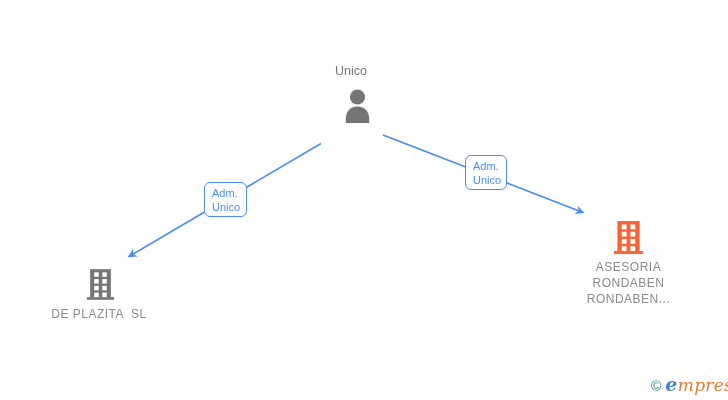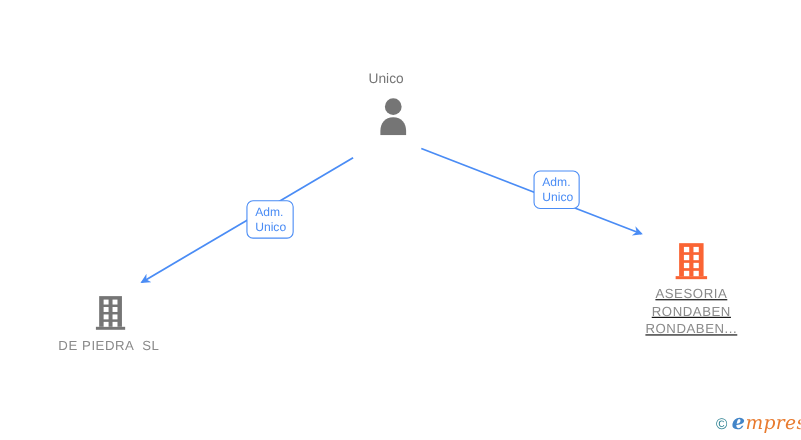--- a/index.html
+++ b/index.html
@@ -29,30 +29,29 @@
   .person-name{font-size:12.5px;line-height:15px;color:var(--person-name-gray);}
   .person-name span{display:block;white-space:pre;}
   .person-icon{display:block;margin:10px auto 0 auto;position:relative;left:6px;color:var(--node-gray);}
 
   
   .adm-box{
     position:absolute;width:43px;height:35px;box-sizing:border-box;
     background:#fff;border:1.5px solid var(--edge-blue);border-radius:6px;
     color:var(--edge-blue);font-size:11px;line-height:14.5px;
     padding:2.5px 0 0 7px;
-    margin-left:20px;
   }
   .adm-box span{display:block;white-space:pre;}
   #adm-box-left{left:204px;top:182px;}
   #adm-box-right{left:465px;top:155px;width:42px;}
 
   
   .company-node{position:absolute;text-align:center;cursor:pointer;}
   #company-left{left:18px;top:268px;width:162px;}
-  #company-right{left:548px;top:221px;width:161px;text-decoration:underline;}
+  #company-right{left:548px;top:221px;width:161px;}
   .company-node .building{display:block;margin:0 auto;}
   #company-left .building{color:var(--node-gray);position:relative;left:1px;}
   #company-right .building{color:var(--company-orange);}
   .company-name{margin-top:5px;font-size:12px;line-height:16px;letter-spacing:0.5px;color:var(--company-name-gray);}
   .company-name span{display:block;white-space:pre;}
 
   
   .footer-logo{position:absolute;left:651px;top:373px;display:flex;align-items:baseline;cursor:pointer;}
   .footer-logo .copy{font-size:14px;color:var(--logo-teal);margin-right:4px;}
   .footer-logo .brand{font-family:"DejaVu Serif", serif;font-style:italic;font-size:17px;letter-spacing:0.3px;}
@@ -100,21 +99,21 @@
       <rect x="8" y="3.5" width="5" height="5" fill="#fff"></rect>
       <rect x="17" y="3.5" width="5" height="5" fill="#fff"></rect>
       <rect x="8" y="11" width="5" height="5" fill="#fff"></rect>
       <rect x="17" y="11" width="5" height="5" fill="#fff"></rect>
       <rect x="8" y="18.5" width="5" height="5" fill="#fff"></rect>
       <rect x="17" y="18.5" width="5" height="5" fill="#fff"></rect>
       <rect x="8" y="26" width="5" height="5" fill="#fff"></rect>
       <rect x="17" y="26" width="5" height="5" fill="#fff"></rect>
     </svg>
     <div class="company-name">
-      <span>DE PIEDRA  SL</span>
+      <span>DE PLAZITA  SL</span>
     </div>
   </div>
 
   <div class="company-node" id="company-right">
     <svg class="building" width="29" height="33" viewBox="0 0 30 34">
       <rect x="0" y="31" width="30" height="3" fill="currentColor"></rect>
       <rect x="3.5" y="0" width="23" height="31" fill="currentColor"></rect>
       <rect x="8" y="3.5" width="5" height="5" fill="#fff"></rect>
       <rect x="17" y="3.5" width="5" height="5" fill="#fff"></rect>
       <rect x="8" y="11" width="5" height="5" fill="#fff"></rect>

